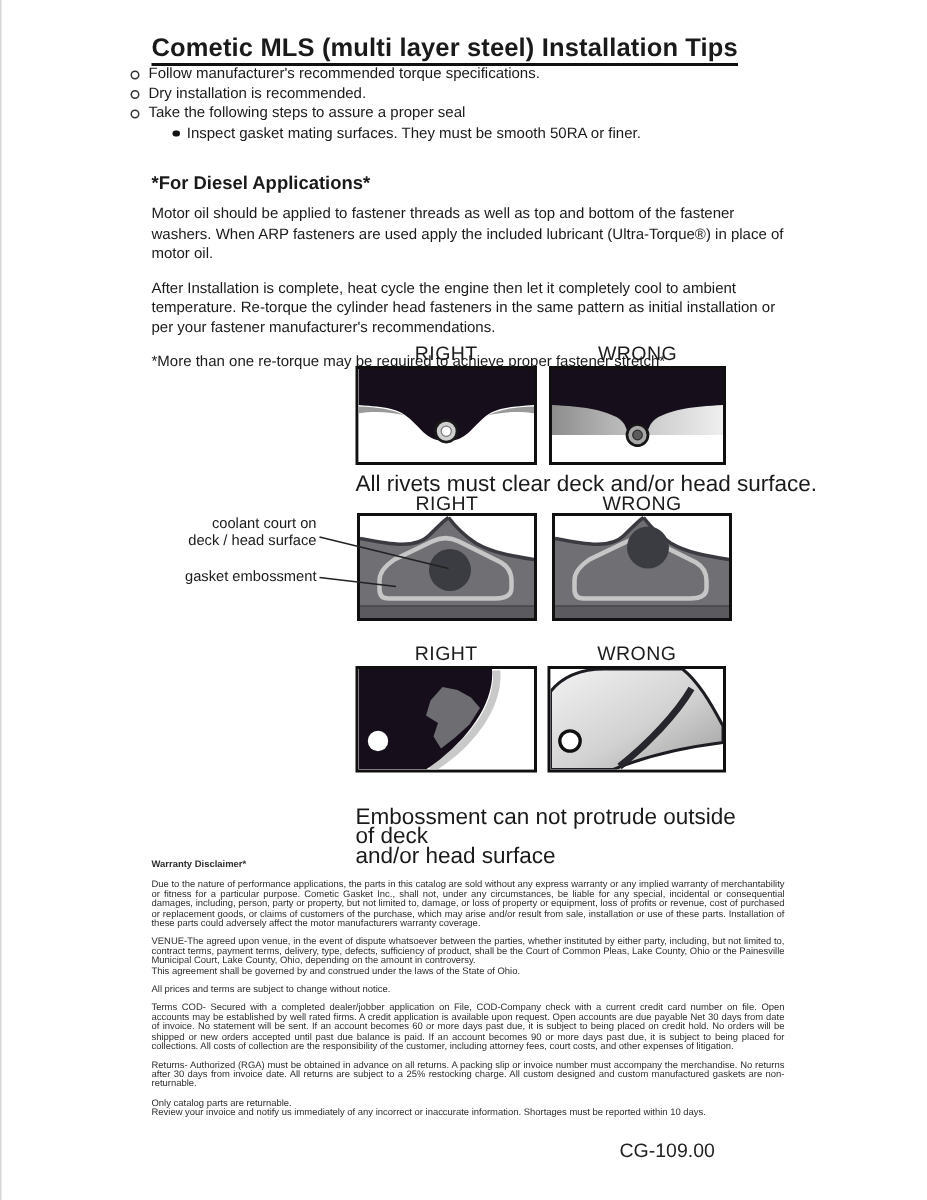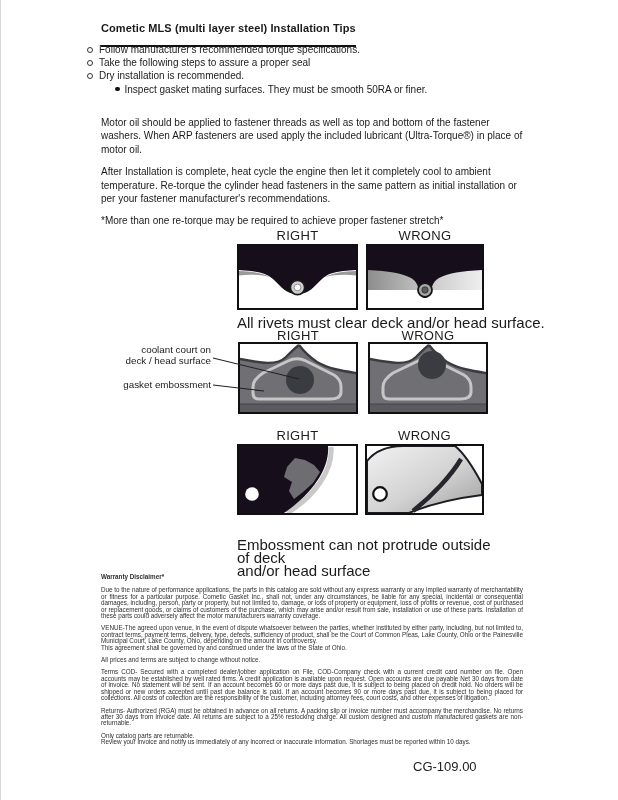--- a/index.html
+++ b/index.html
@@ -3,22 +3,22 @@
 <meta charset="utf-8">
 <style>
   html,body{margin:0;padding:0;background:#e8e8e8;}
   #page{
     position:relative;width:618px;height:800px;background:#ffffff;
     font-family:"Liberation Sans","DejaVu Sans",sans-serif;color:#1a1a1a;
     overflow:hidden;border-left:1px solid #d6d6d6;margin:0 auto;
   }
   .abs{position:absolute;}
   
-  #title{left:100px;top:22px;font-size:11px;font-weight:bold;
-    border-bottom:2px solid #111;padding-bottom:11px;letter-spacing:0.1px;}
+  #title{left:100px;top:22px;font-size:17px;font-weight:bold;
+    border-bottom:2px solid #111;padding-bottom:0;letter-spacing:0.1px;}
   
   #bullets{left:86px;top:43px;font-size:10px;line-height:13.2px;width:470px;text-align:right;}
   .blt{display:flex;align-items:flex-start;}
   .odot{flex:0 0 auto;width:4px;height:4px;border:1px solid #333;border-radius:50%;
     margin:4px 6px 0 0;}
   .fdot{flex:0 0 auto;width:4.5px;height:4.5px;background:#111;border-radius:50%;
     margin:4px 5px 0 0;}
   .sub{margin-left:28px;}
   
   #diesel{left:100px;top:116px;width:436px;font-size:10px;line-height:13.4px;}
@@ -46,33 +46,34 @@
 
   <div class="abs" id="title">Cometic MLS (multi layer steel) Installation Tips</div>
 
   <div class="abs" id="bullets">
     <div class="blt">
       <span class="odot"></span>
       <span>Follow manufacturer's recommended torque specifications.</span>
     </div>
     <div class="blt">
       <span class="odot"></span>
-      <span>Take the following steps to assure a proper seal</span>
+      <span>Dry installation is recommended.</span>
     </div>
     <div class="blt">
       <span class="odot"></span>
-      <span>Dry installation is recommended.</span>
+      <span>Take the following steps to assure a proper seal</span>
     </div>
     <div class="blt sub">
       <span class="fdot"></span>
       <span>Inspect gasket mating surfaces.  They must be smooth 50RA or finer.</span>
     </div>
   </div>
 
   <div class="abs" id="diesel">
+    <h2>*For Diesel Applications*</h2>
     <p>Motor oil should be applied to fastener threads as well as top and bottom of the fastener washers. When ARP fasteners are used apply the included lubricant (Ultra-Torque®) in place of motor oil.</p>
     <p>After Installation is complete, heat cycle the engine then let it completely cool to ambient temperature. Re-torque the cylinder head fasteners in the same pattern as initial installation or per your fastener manufacturer's recommendations.</p>
     <p>*More than one re-torque may be required to achieve proper fastener stretch*</p>
   </div>
 
   <div class="abs figlabel" style="left:236px;top:228px;width:121px;">RIGHT</div>
   <div class="abs figlabel" style="left:365px;top:228px;width:118px;">WRONG</div>
 
   <div class="abs figbox" style="left:236px;top:244px;width:121px;height:66px;">
     <svg viewBox="0 0 117 62" preserveAspectRatio="none">

